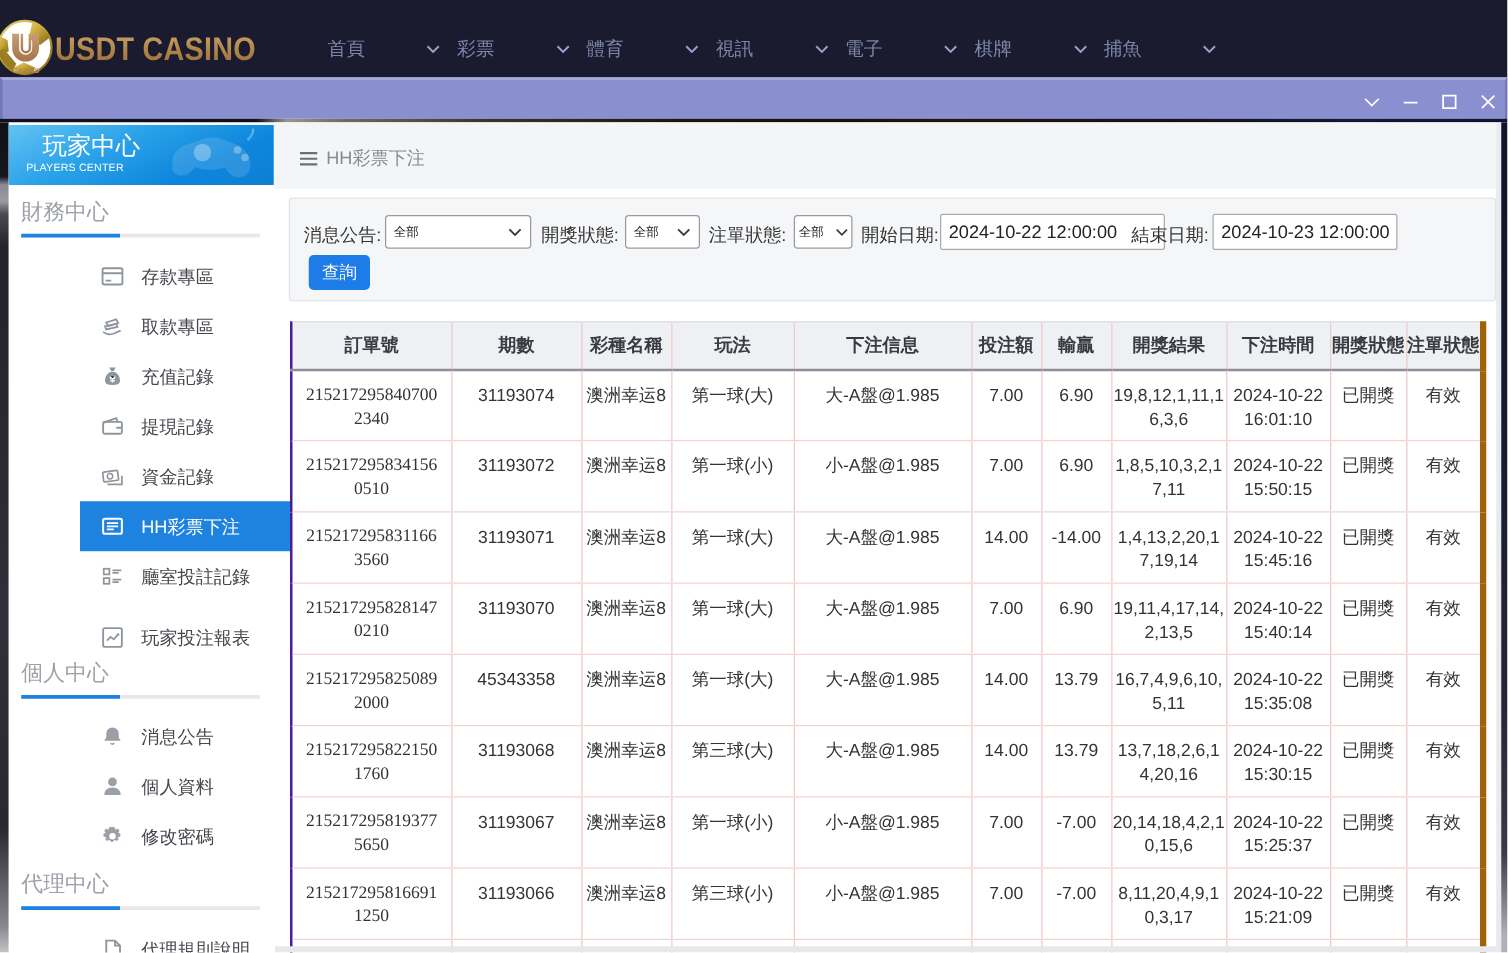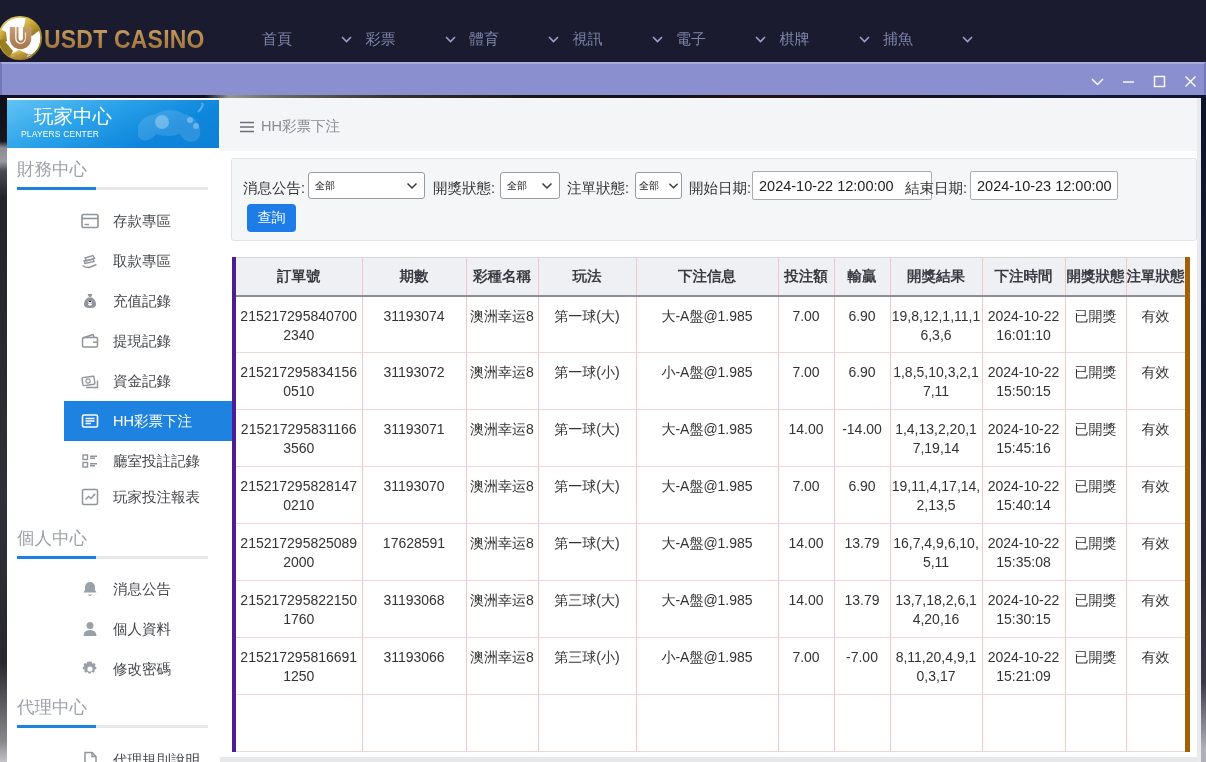--- a/index.html
+++ b/index.html
@@ -64,21 +64,21 @@
 .finput { position:absolute; top:171px; height:29px; background:#fff; border:1px solid #ababaf; border-radius:2px; display:flex; align-items:center; }
 .finput span { margin-left:6px; font-size:14.5px; color:#222; }
 #qbtn { left:247px; top:204px; width:49px; height:28px; background:#1e7ce8; border-radius:4px; color:#fff; font-size:14px; display:flex; align-items:center; justify-content:center; }
 
 
 #tbl { left:232px; top:257px; background:#fff; border-collapse:collapse; table-layout:fixed; }
 #tbl th { height:38px; background:#eef0f3; font-size:14.5px; font-weight:bold; color:#3a3a42;
   border-left:1px solid #f0c8c8; border-top:1px solid #d8d8dc; border-bottom:2px solid #8e8e96; padding:0; }
 #tbl td { height:57px; padding-top:10px !important; font-size:14px; color:#333; text-align:center; vertical-align:top; line-height:19px;
   border-left:1px solid #f0c8c8; border-bottom:1px solid #f2d4d4; padding:0; }
-#tbl th:first-child, #tbl td:first-child { border-left:4px solid #4c1d95; }
+#tbl th:first-child, #tbl td:first-child { border-left:2px solid #4c1d95;font-family:Liberation Serif, serif; }
 #tbl th:last-child, #tbl td:last-child { border-right:5px solid #a16207; }
 </style>
 </head>
 <body>
 
 <div class="abs" id="tophdr"></div>
 <svg class="abs" id="coin" viewBox="0 0 46 46">
   <defs>
     <linearGradient id="gold1" x1="0" y1="0" x2="0.8" y2="1">
       <stop offset="0" stop-color="#e8d06e"></stop>
@@ -245,21 +245,21 @@
   </div>
 <div class="mitem" style="top:441px">
     <svg class="ic" viewBox="0 0 18 18">
       <rect x="2" y="3" width="4.5" height="4.5" fill="none" stroke="#8f959c" stroke-width="1.4"></rect>
       <path d="M9 4.2 H16 M9 6.2 H14" stroke="#8f959c" stroke-width="1.4"></path>
       <rect x="2" y="10.5" width="4.5" height="4.5" fill="none" stroke="#8f959c" stroke-width="1.4"></rect>
       <path d="M9 11.7 H16 M9 13.7 H14" stroke="#8f959c" stroke-width="1.4"></path>
     </svg>
     <span class="tx">廳室投註記錄</span>
   </div>
-<div class="mitem" style="top:477px">
+<div class="mitem" style="top:490px">
     <svg class="ic" viewBox="0 0 18 18">
       <rect x="1.5" y="1.5" width="15" height="15" rx="1.5" fill="none" stroke="#8f959c" stroke-width="1.5"></rect>
       <path d="M4.5 11.5 l3 -3 l2.5 2 l3.5 -4" fill="none" stroke="#8f959c" stroke-width="1.4"></path>
       <circle cx="13.5" cy="6.5" r="1" fill="#8f959c"></circle>
     </svg>
     <span class="tx">玩家投注報表</span>
   </div>
 
 <div class="mitem" style="top:569px">
     <svg class="ic" viewBox="0 0 18 18">
@@ -415,21 +415,21 @@
         <td>大-A盤@1.985</td>
         <td>7.00</td>
         <td>6.90</td>
         <td>19,11,4,17,14,<br>2,13,5</td>
         <td>2024-10-22<br>15:40:14</td>
         <td>已開獎</td>
         <td>有效</td>
       </tr>
 <tr>
         <td>215217295825089<br>2000</td>
-        <td>17628591</td>
+        <td>45343358</td>
         <td>澳洲幸运8</td>
         <td>第一球(大)</td>
         <td>大-A盤@1.985</td>
         <td>14.00</td>
         <td>13.79</td>
         <td>16,7,4,9,6,10,<br>5,11</td>
         <td>2024-10-22<br>15:35:08</td>
         <td>已開獎</td>
         <td>有效</td>
       </tr>
@@ -440,20 +440,33 @@
         <td>第三球(大)</td>
         <td>大-A盤@1.985</td>
         <td>14.00</td>
         <td>13.79</td>
         <td>13,7,18,2,6,1<br>4,20,16</td>
         <td>2024-10-22<br>15:30:15</td>
         <td>已開獎</td>
         <td>有效</td>
       </tr>
 <tr>
+        <td>215217295819377<br>5650</td>
+        <td>31193067</td>
+        <td>澳洲幸运8</td>
+        <td>第一球(小)</td>
+        <td>小-A盤@1.985</td>
+        <td>7.00</td>
+        <td>-7.00</td>
+        <td>20,14,18,4,2,1<br>0,15,6</td>
+        <td>2024-10-22<br>15:25:37</td>
+        <td>已開獎</td>
+        <td>有效</td>
+      </tr>
+<tr>
         <td>215217295816691<br>1250</td>
         <td>31193066</td>
         <td>澳洲幸运8</td>
         <td>第三球(小)</td>
         <td>小-A盤@1.985</td>
         <td>7.00</td>
         <td>-7.00</td>
         <td>8,11,20,4,9,1<br>0,3,17</td>
         <td>2024-10-22<br>15:21:09</td>
         <td>已開獎</td>

